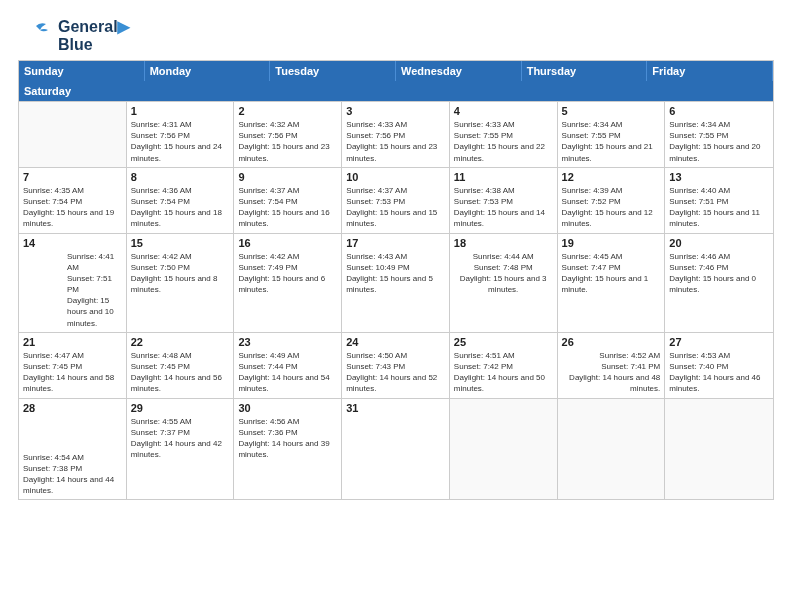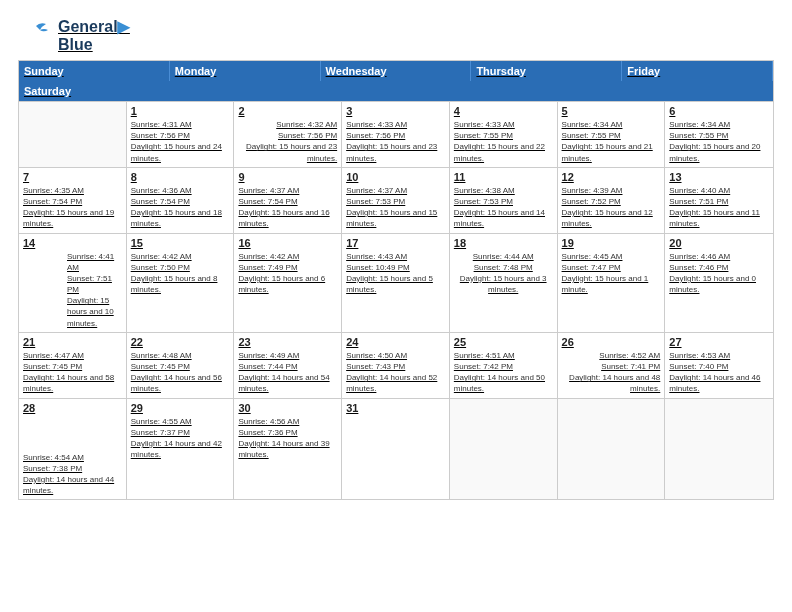--- a/index.html
+++ b/index.html
@@ -9,21 +9,20 @@
       width: 792px;
       height: 612px;
       overflow: hidden;
     }
     .page {
       width: 792px;
       height: 503px;
       padding: 18px 18px 10px 18px;
       display: flex;
       flex-direction: column;
-      text-decoration: underline;
     }
     .header {
       display: flex;
       justify-content: space-between;
       align-items: flex-start;
       margin-bottom: 6px;
     }
     .title-block {
       text-align: right;
     }
@@ -39,21 +38,21 @@
       margin-top: 2px;
     }
     .calendar {
       flex: 1;
       display: flex;
       flex-direction: column;
       border: 1px solid #ccc;
     }
     .cal-header {
       display: grid;
-      grid-template-columns: repeat(5, 1fr);
+      grid-template-columns: repeat(6, 1fr);
       background: #2a6db5;
     }
     .cal-header-cell {
       color: #fff;
       font-size: 11px;
       font-weight: bold;
       padding: 4px 5px;
       text-align: left;
       border-right: 1px solid #4a8dd5;
     }
@@ -117,37 +116,38 @@
     <div class="title-block">
       <div class="month-year"></div>
       <div class="location"></div>
     </div>
   </div>
 
   <div class="calendar">
     <div class="cal-header">
     <div class="cal-header-cell">Sunday</div>
         <div class="cal-header-cell">Monday</div>
+        <div class="cal-header-cell">Tuesday</div>
         <div class="cal-header-cell">Wednesday</div>
         <div class="cal-header-cell">Thursday</div>
         <div class="cal-header-cell">Friday</div>
         <div class="cal-header-cell">Saturday</div>
       </div>
     <div class="cal-body">
     <div class="cal-row">
           <div class="cal-cell empty"></div>
           <div class="cal-cell">
             <div class="day-num">1</div>
             <div class="cell-text" style="white-space: pre-line;">Sunrise: 4:31 AM
 Sunset: 7:56 PM
 Daylight: 15 hours and 24 minutes.</div>
           </div>
           <div class="cal-cell">
             <div class="day-num">2</div>
-            <div class="cell-text" style="white-space: pre-line; text-align: right;">Sunrise: 4:32 AM
+            <div class="cell-text" style="white-space: pre-line;">Sunrise: 4:32 AM
 Sunset: 7:56 PM
 Daylight: 15 hours and 23 minutes.</div>
           </div>
           <div class="cal-cell">
             <div class="day-num">3</div>
             <div class="cell-text" style="white-space: pre-line;">Sunrise: 4:33 AM
 Sunset: 7:56 PM
 Daylight: 15 hours and 23 minutes.</div>
           </div>
           <div class="cal-cell">

